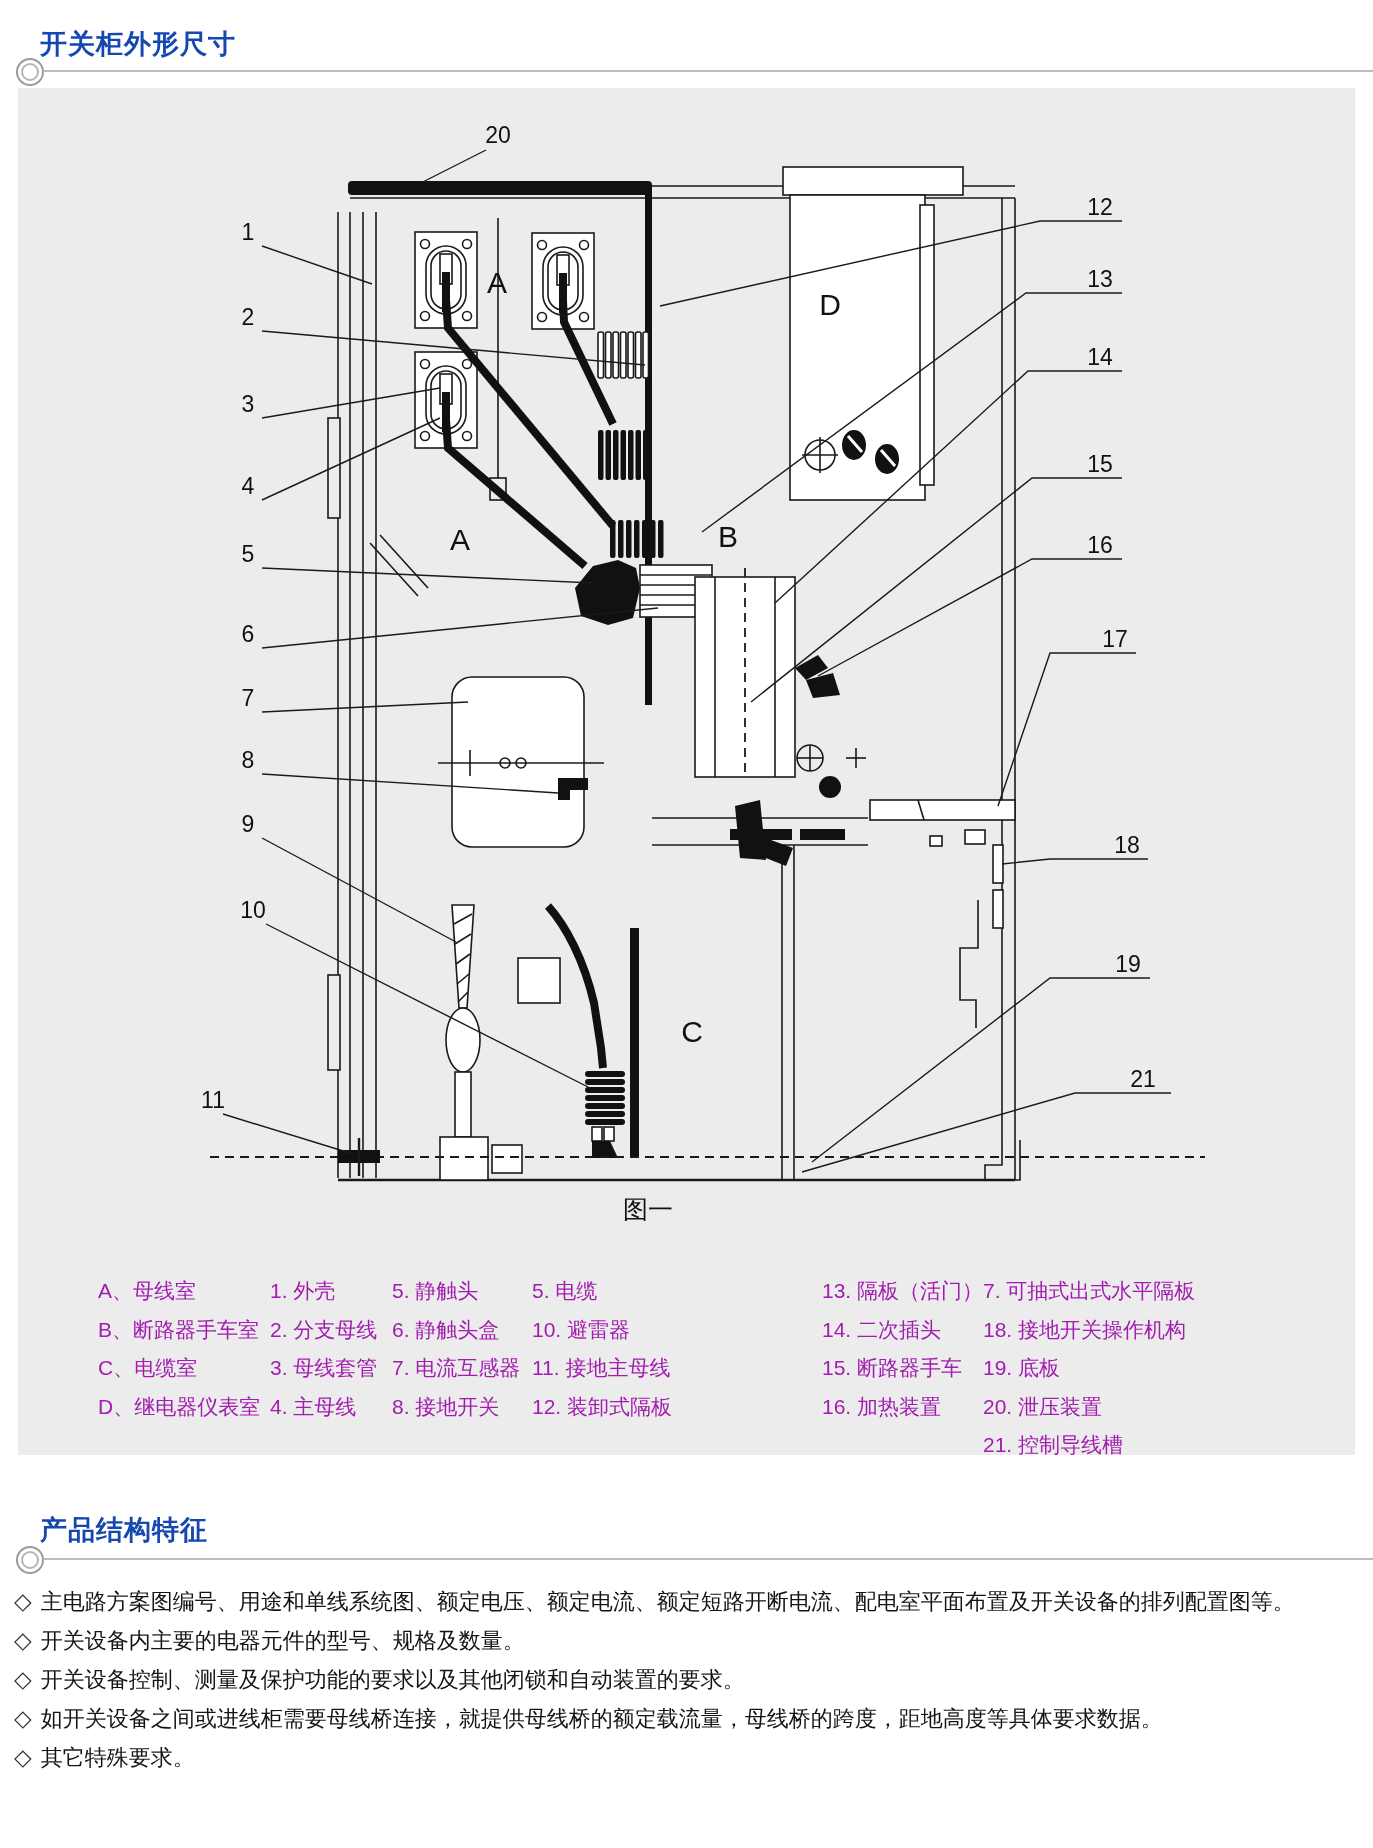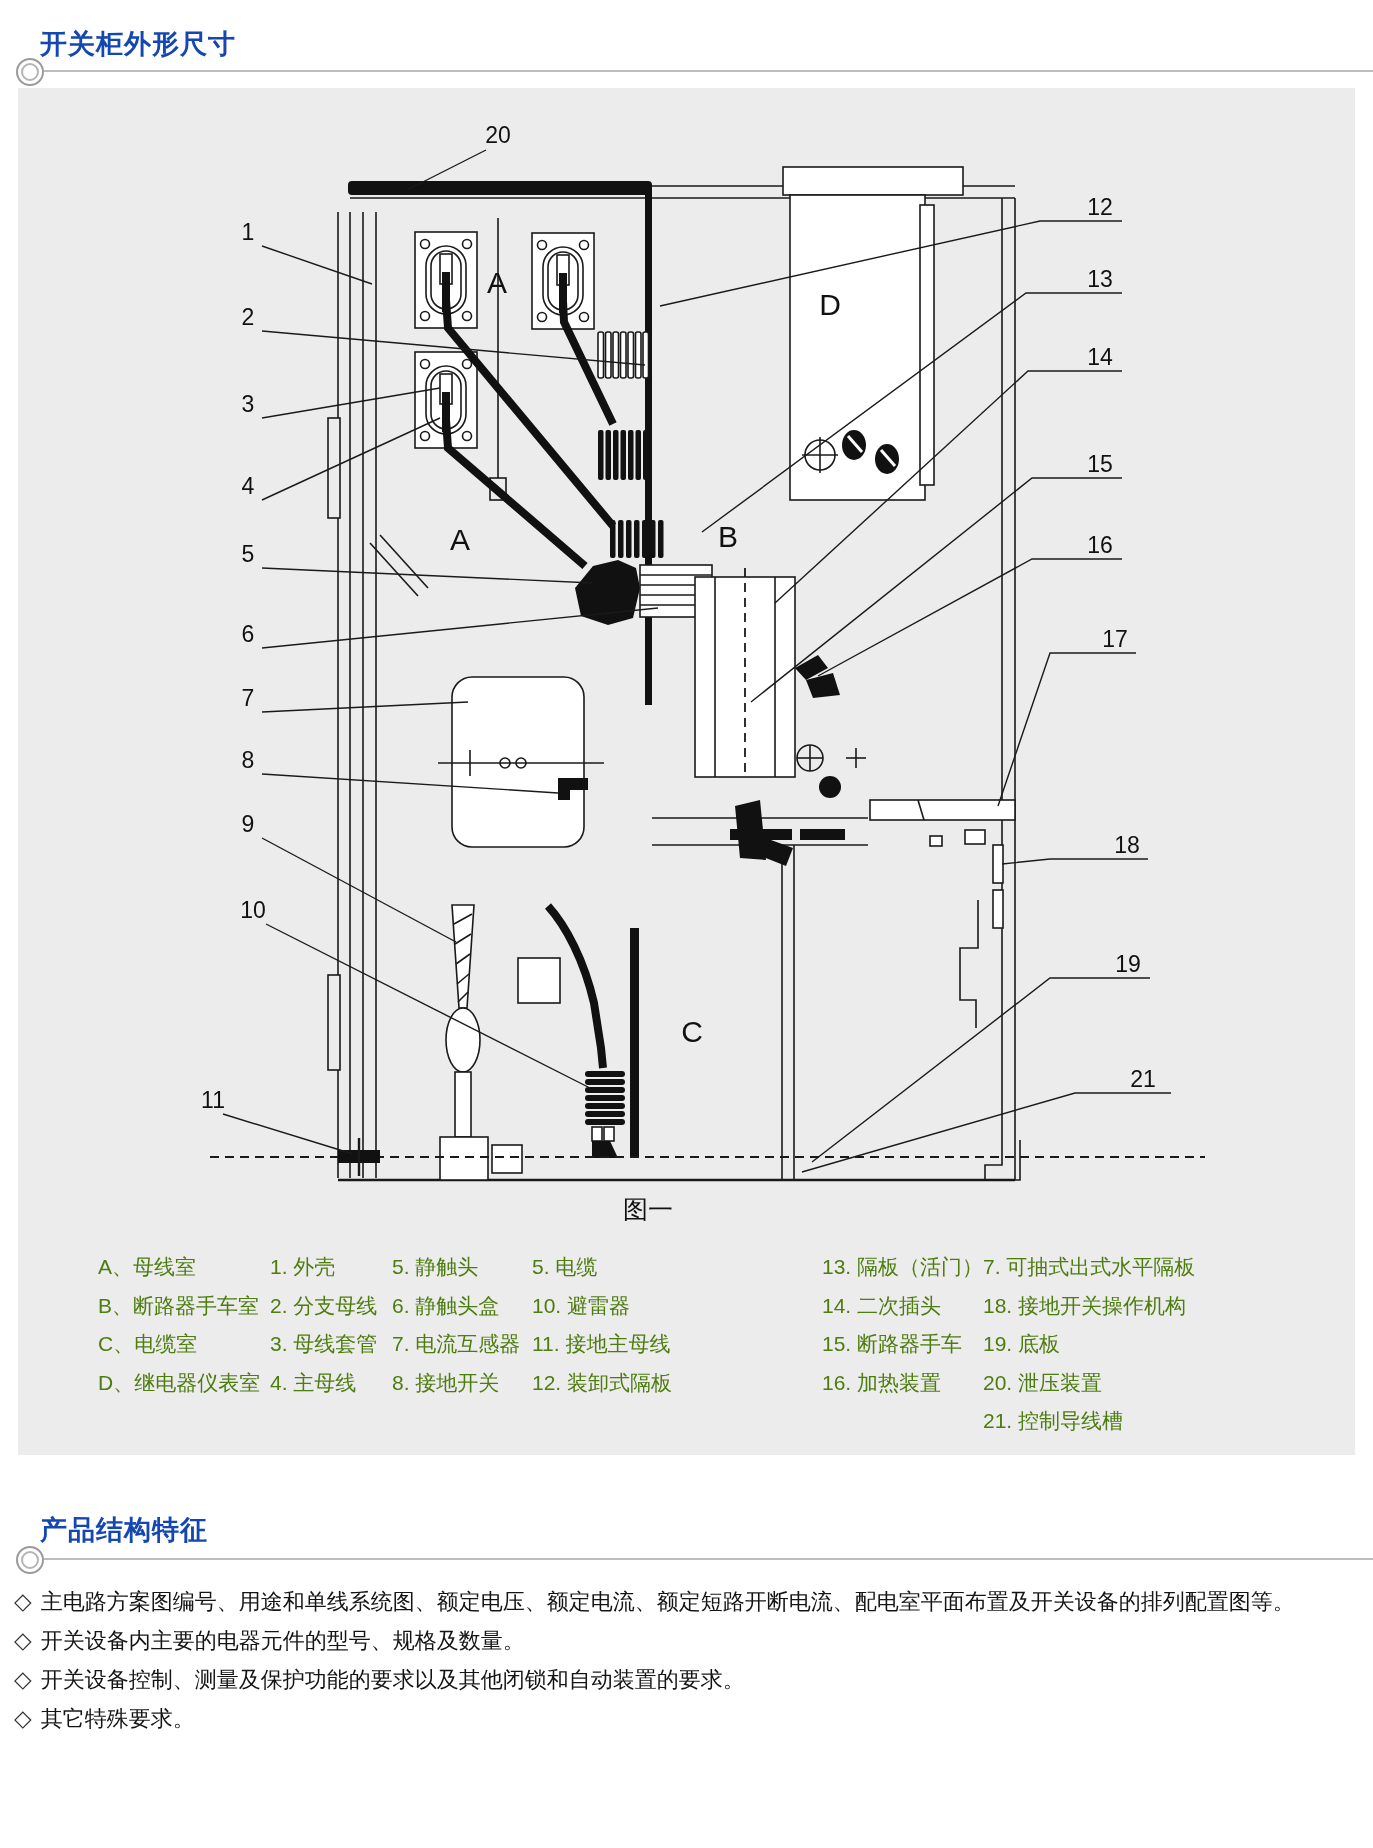--- a/index.html
+++ b/index.html
@@ -26,22 +26,22 @@
   .thk{stroke:#111;stroke-width:8;fill:none;}
   .blk{fill:#111;stroke:none;}
   .wht{fill:#fff;stroke:#1a1a1a;stroke-width:1.6;}
   .whtf{fill:#ececec;stroke:#1a1a1a;stroke-width:1.6;}
   .dash{stroke:#1a1a1a;stroke-width:1.8;fill:none;stroke-dasharray:9 6;}
   .lead{stroke:#1a1a1a;stroke-width:1.4;fill:none;}
   .num{font-size:23px;fill:#111;text-anchor:middle;}
   .ltr{font-size:30px;fill:#111;text-anchor:middle;}
   .cap{font-size:25px;fill:#111;text-anchor:middle;}
   
-  .legend-col{position:absolute;top:1160px;font-size:21px;line-height:38.5px;
-              white-space:nowrap;color:#4d7c0f;}
+  .legend-col{position:absolute;top:1184px;font-size:21px;line-height:38.5px;
+              white-space:nowrap;color:#a21caf;}
   .lc0{left:80px;} .lc1{left:252px;} .lc2{left:374px;} .lc3{left:514px;}
   .lc4{left:804px;} .lc5{left:965px;}
   
   .bullets{position:absolute;left:14px;top:1582px;width:1350px;font-size:22px;
            line-height:38px;color:#141414;}
   .bullets .li-row{white-space:nowrap;}
   .diamond{display:inline-block;margin-right:9px;font-size:23px;color:#333;}
 </style>
 </head>
 <body>
@@ -361,16 +361,17 @@
   </div>
 
   <div class="sec-title t2">产品结构特征</div>
   <div class="ring g2"></div>
   <div class="rule r2"></div>
 
   <div class="bullets">
       <div class="li-row"><span class="diamond">◇</span><span>主电路方案图编号、用途和单线系统图、额定电压、额定电流、额定短路开断电流、配电室平面布置及开关设备的排列配置图等。</span></div>
       <div class="li-row"><span class="diamond">◇</span><span>开关设备内主要的电器元件的型号、规格及数量。</span></div>
       <div class="li-row"><span class="diamond">◇</span><span>开关设备控制、测量及保护功能的要求以及其他闭锁和自动装置的要求。</span></div>
+      <div class="li-row"><span class="diamond">◇</span><span>如开关设备之间或进线柜需要母线桥连接，就提供母线桥的额定载流量，母线桥的跨度，距地高度等具体要求数据。</span></div>
       <div class="li-row"><span class="diamond">◇</span><span>其它特殊要求。</span></div>
     </div>
 
 </div>
 
 </body></html>

